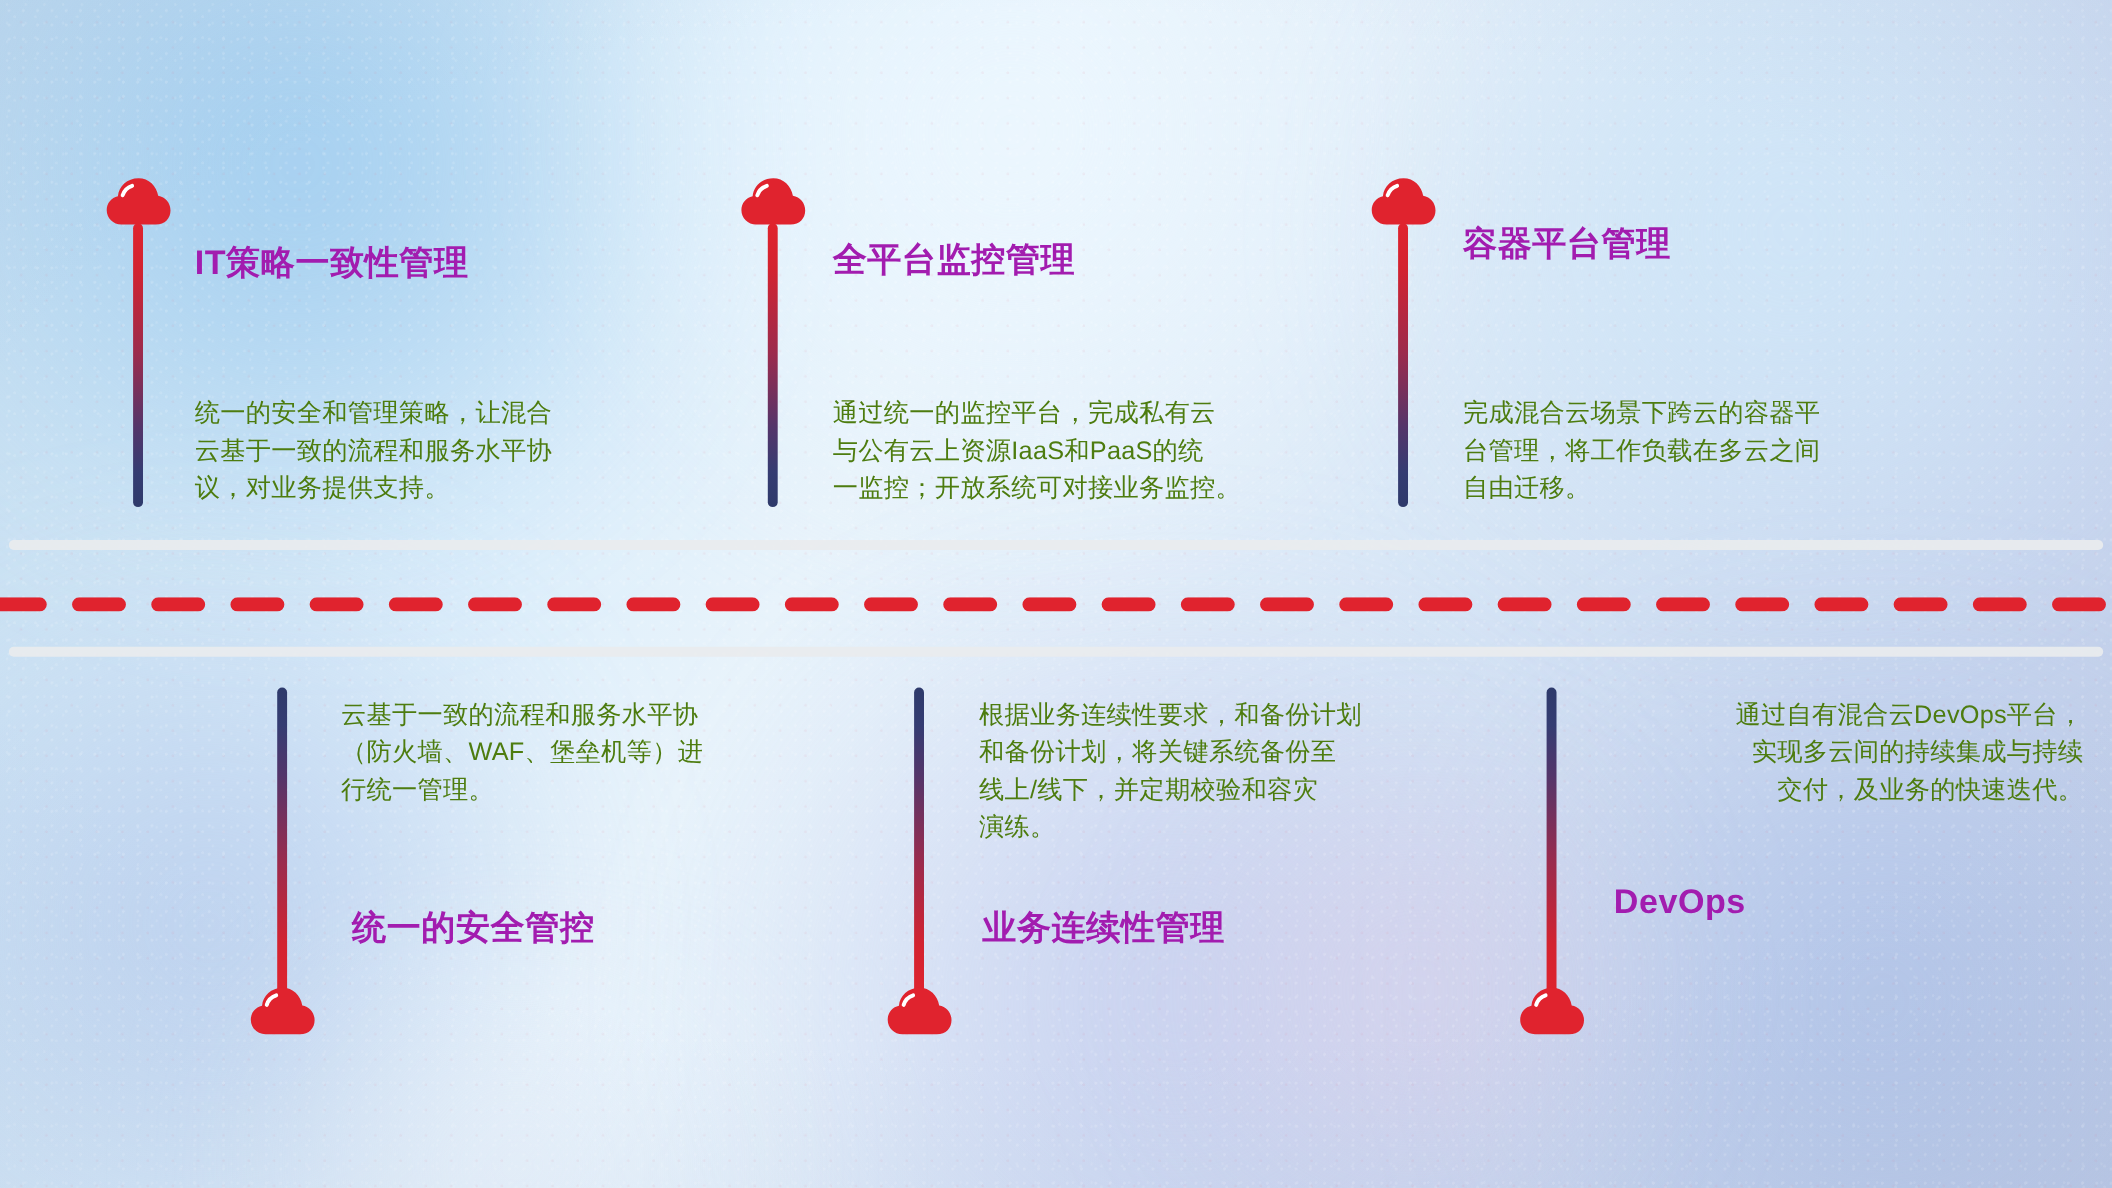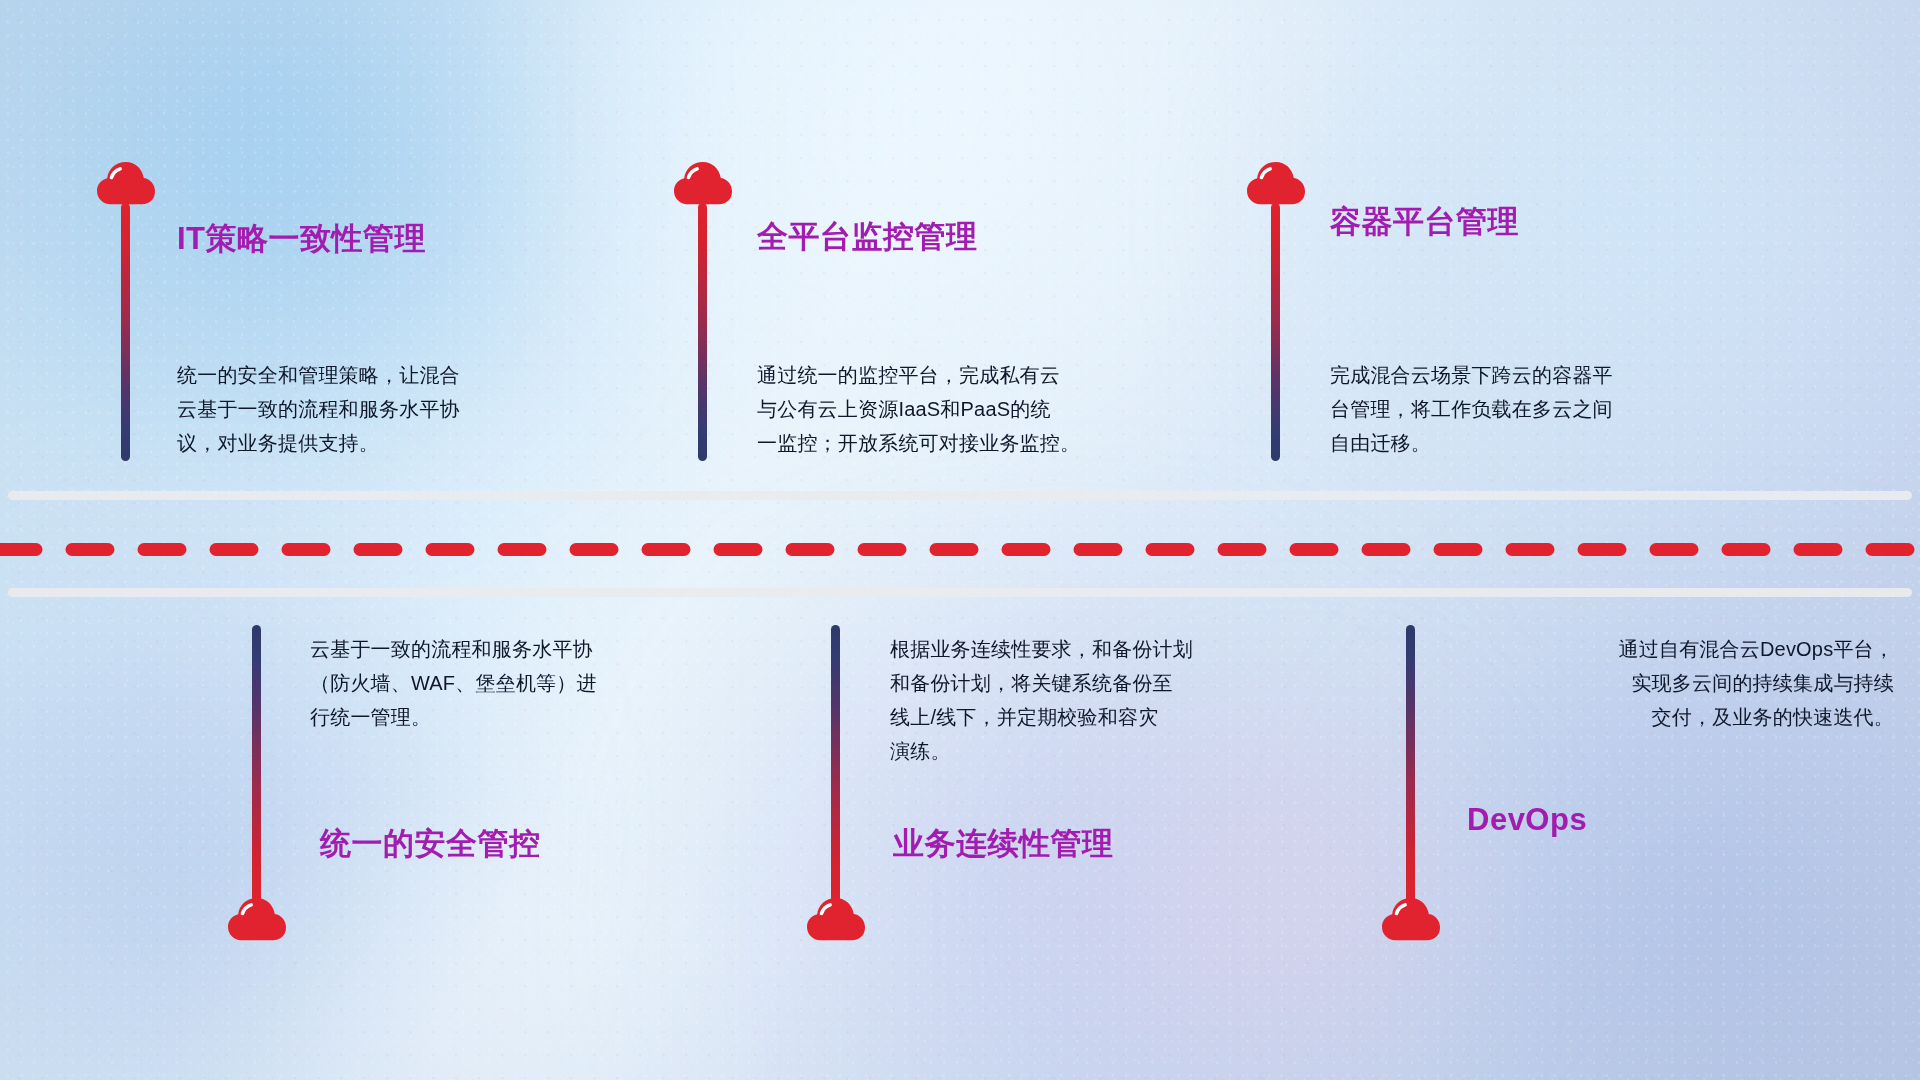--- a/index.html
+++ b/index.html
@@ -69,21 +69,21 @@
   .bar{position:absolute;width:9px;border-radius:4.5px;}
   .bar.down{background:linear-gradient(180deg,#e0232e 0%,#d32330 16%,#9b2b4d 46%,#53356a 72%,#343c72 88%,#2e3a6b 100%);}
   .bar.up{background:linear-gradient(180deg,#2e3a6b 0%,#343c72 12%,#53356a 28%,#9b2b4d 56%,#d32330 82%,#e0232e 100%);}
 
   
   .heading{
     position:absolute;font-size:31px;font-weight:700;color:#a21caf;
     letter-spacing:.5px;white-space:nowrap;line-height:1.2;
   }
   .body{
-    position:absolute;font-size:20px;line-height:34px;color:#0f172a;
+    position:absolute;font-size:23px;line-height:34px;color:#4d7c0f;
     letter-spacing:.2px;font-weight:400;white-space:pre-line;
   }
 
   
   .rule{
     position:absolute;left:8px;right:8px;height:9px;border-radius:5px;
     background:#e9ecee;opacity:.92;
   }
   .dash-wrap{position:absolute;left:0;right:0;height:13px;}
   .dash-wrap svg{display:block;width:100%;height:13px;}

